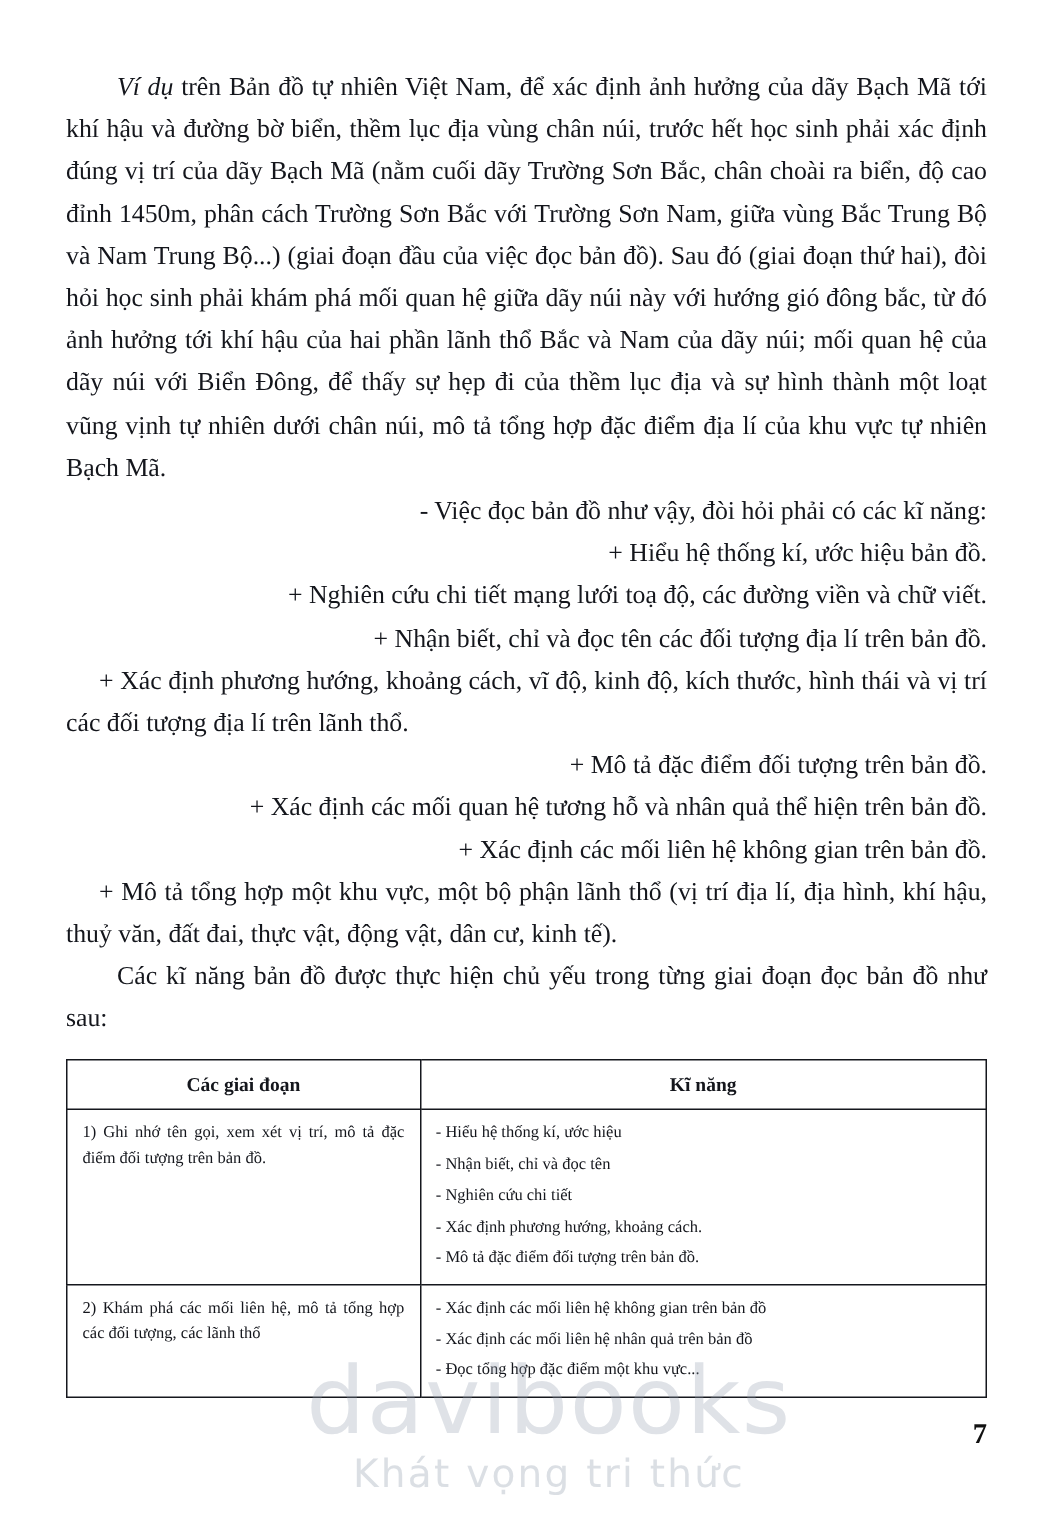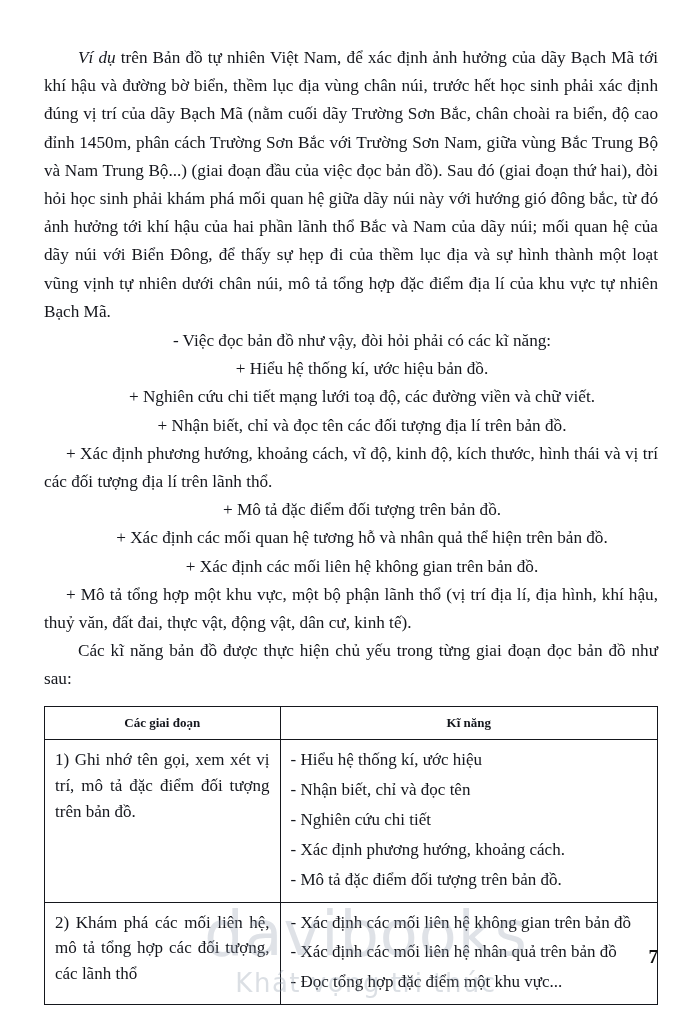--- a/index.html
+++ b/index.html
@@ -37,36 +37,36 @@
   }
   .para.noindent {
     text-indent: 0;
   }
   .italic {
     font-style: italic;
   }
   .bullet-line {
     margin: 0;
     text-indent: 22px;
-    text-align: center;
+    text-align: right;
   }
   .tight {
     margin-top: 1px;
   }
   table.skills {
     width: 100%;
     border-collapse: collapse;
     margin-top: 12px;
     table-layout: fixed;
   }
   table.skills td, table.skills th {
     border: 1.4px solid #15171d;
     padding: 7px 10px 9px 10px;
     vertical-align: top;
-    font-size: 17px;
+    font-size: 11px;
     line-height: 1.52;
     font-family: "Liberation Serif", serif;
     color: #14161c;
   }
   table.skills th {
     text-align: center;
     font-weight: bold;
     padding-top: 6px;
     padding-bottom: 7px;
     font-size: 13px;

